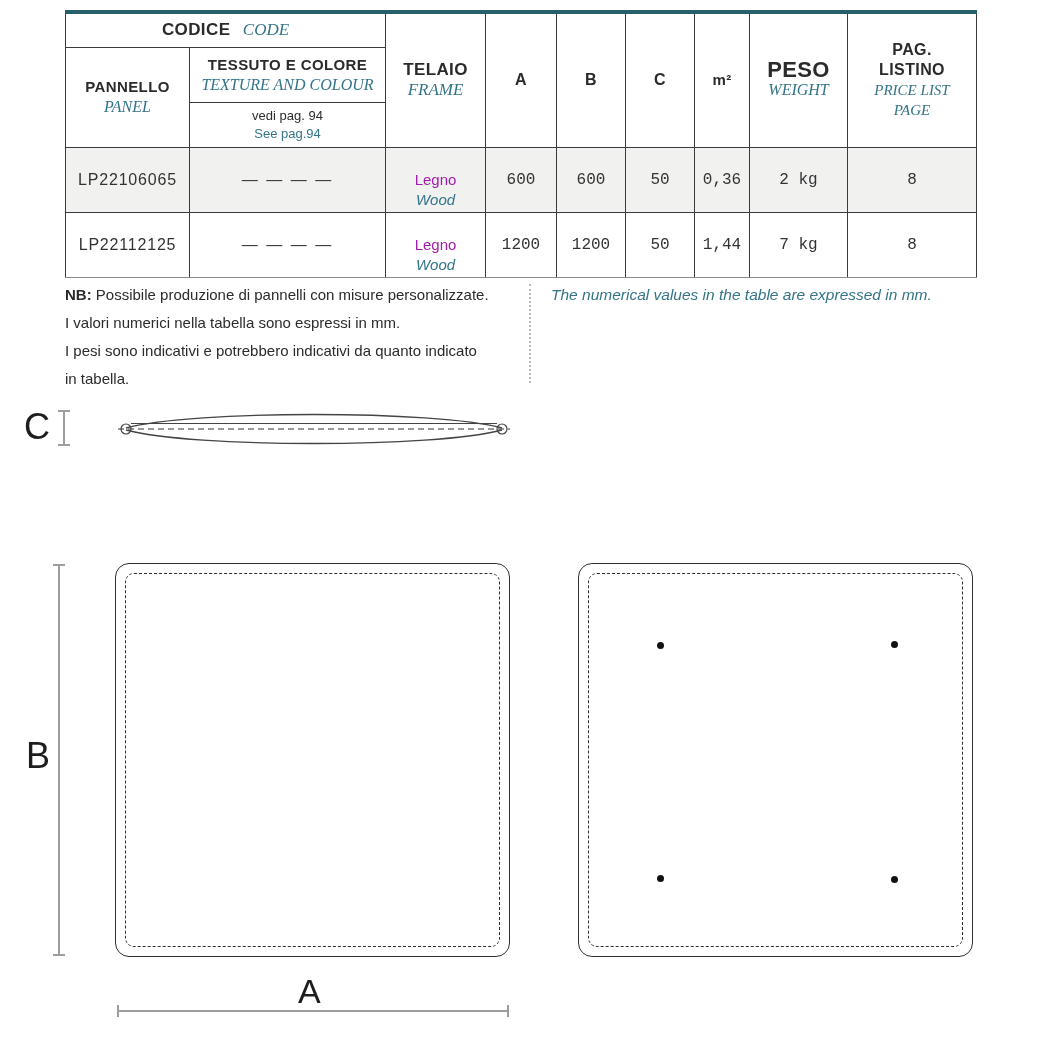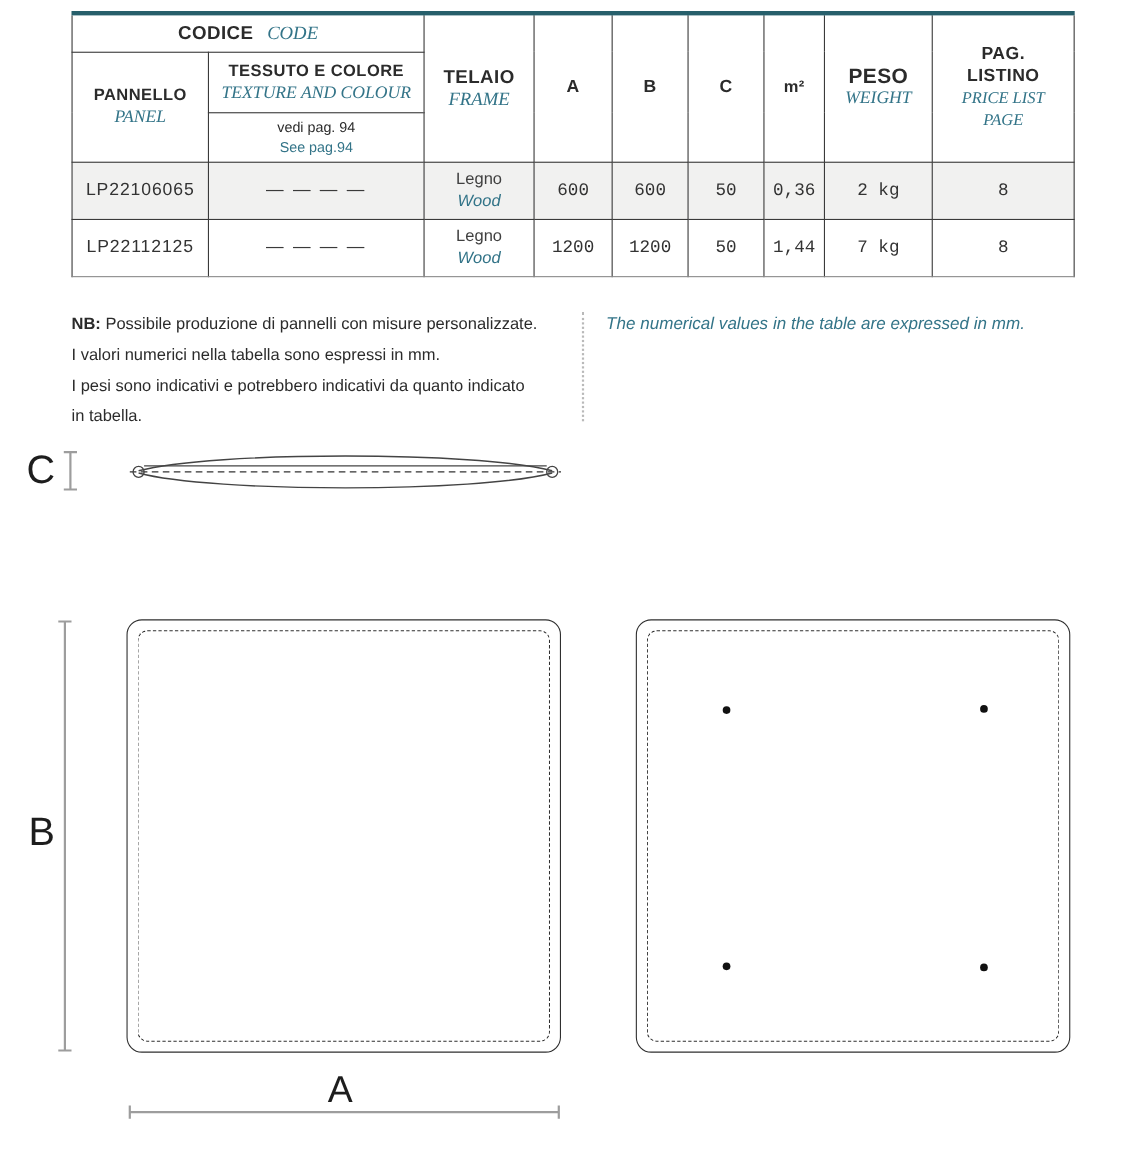--- a/index.html
+++ b/index.html
@@ -30,21 +30,21 @@
   .h-codice .en-i { font-size:17px; margin-left:8px; }
   .h-main  .it-b { font-size:15px; display:block; line-height:20px; }
   .h-main  .en-i { font-size:16px; display:block; line-height:20px; }
   .h-ref   { font-size:13px; line-height:18px; }
   .h-ref .sans-i { font-size:13px; display:block; }
 
   .cell-code { font-size:16px; letter-spacing:.8px; color:#333; }
   .cell-dash { font-size:16px; letter-spacing:2px; color:#3a3a3a; }
   .cell-num  { font-size:16px; color:#333;font-family:Liberation Mono, monospace; }
   .cell-frame span { display:block; line-height:20px; }
-  .cell-frame .fr-it { font-size:15px; color:#404040; }
+  .cell-frame .fr-it { font-size:15px; color:#a21caf;margin-top:20px; }
   .cell-frame .fr-en { font-style:italic; color:#337488; font-size:15px; }
 
   
   .note { position:absolute; top:281px; font-size:15px; line-height:28px; }
   .note .ln { white-space:nowrap; }
   .note-it { left:65px; width:462px; color:#2b2b2b; }
   .note-it .prefix { font-weight:bold; }
   .note-en { left:551px; width:425px; color:#337488; font-style:italic; font-size:15.5px; }
   .note-en .prefix { font-weight:bold; }
   .notes-divider {
@@ -116,21 +116,21 @@
       <td rowspan="3" class="h-main">
         <span class="it-b" style="font-size:16px">B</span>
       </td>
       <td rowspan="3" class="h-main">
         <span class="it-b" style="font-size:16px">C</span>
       </td>
       <td rowspan="3" class="h-main">
         <span class="it-b" style="font-size:15px">m²</span>
       </td>
       <td rowspan="3" class="h-main">
-        <span class="it-b" style="font-size:19px">PESO</span>
+        <span class="it-b" style="font-size:22px">PESO</span>
         <span class="en-i" style="font-size:16px">WEIGHT</span>
       </td>
       <td rowspan="3" class="h-main">
         <span class="it-b" style="font-size:16px">PAG.</span>
         <span class="it-b" style="font-size:16px">LISTINO</span>
         <span class="en-i" style="font-size:15px">PRICE LIST</span>
         <span class="en-i" style="font-size:15px">PAGE</span>
       </td>
     </tr>
     <tr style="height:55px">

